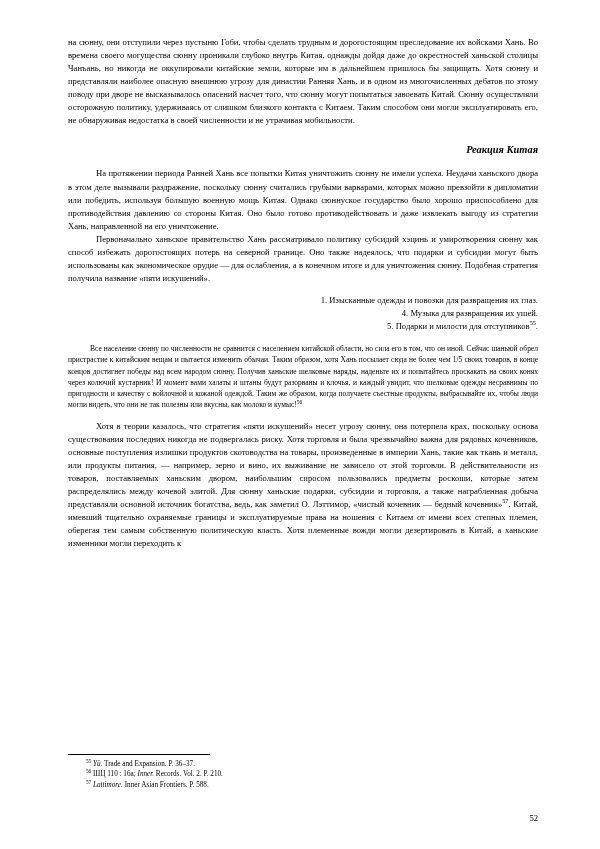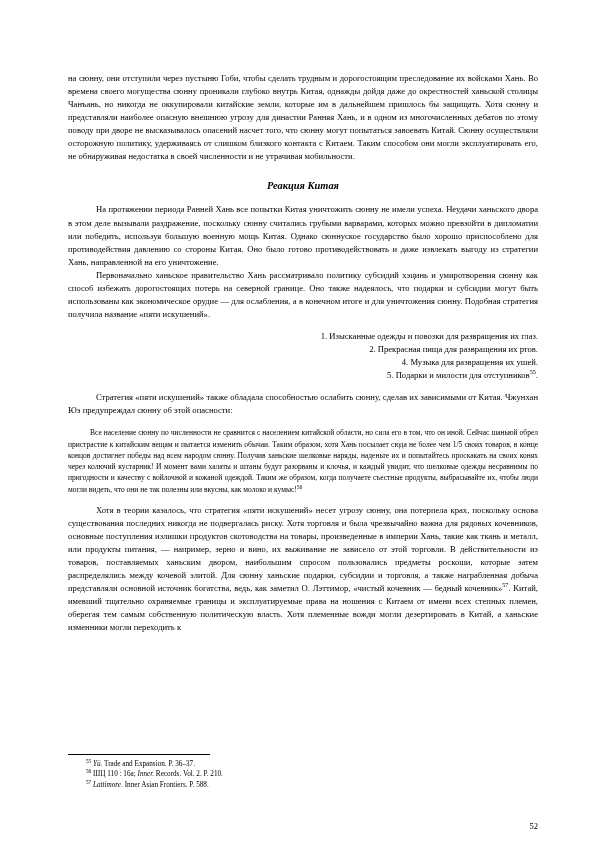--- a/index.html
+++ b/index.html
@@ -13,35 +13,35 @@
     font-family: "Liberation Serif", serif;
     color: #000000;
     position: relative;
     overflow: hidden;
   }
   .page {
     position: relative;
     width: 600px;
     height: 849px;
     box-sizing: border-box;
-    padding: 72px 62px 40px 68px;
+    padding: 36px 62px 40px 68px;
   }
   p {
     margin: 0;
     text-align: justify;
     font-size: 8.6px;
     line-height: 1.52;
     text-indent: 28px;
     hyphens: auto;
   }
   .body-top p {
     text-indent: 0;
   }
   .section-title {
-    text-align: center;
+    text-align: right;
     font-style: italic;
     font-weight: bold;
     font-size: 10.4px;
     margin: 17px 0 12px 0;
   }
   .gap {
     height: 9px;
   }
   .list {
     margin: 9px 0 9px 0;
@@ -81,47 +81,45 @@
   }
   .fn i { font-style: italic; text-align: right; }
   sup {
     font-size: 0.72em;
     vertical-align: super;
     line-height: 0;
   }
   .page-number {
     position: absolute;
     right: 62px;
-    bottom: 18px;
+    bottom: 26px;
     font-size: 8.6px;
   }
   i.it { font-style: italic; }
 </style>
 </head>
 <body>
 
 <div class="page">
 
   <div class="body-top">
     <p>на сюнну, они отступили через пустыню Гоби, чтобы сделать трудным и дорогостоящим преследование их войсками Хань. Во времена своего могущества сюнну проникали глубоко внутрь Китая, однажды дойдя даже до окрестностей ханьской столицы Чанъань, но никогда не оккупировали китайские земли, которые им в дальнейшем пришлось бы защищать. Хотя сюнну и представляли наиболее опасную внешнюю угрозу для династии Ранняя Хань, и в одном из многочисленных дебатов по этому поводу при дворе не высказывалось опасений насчет того, что сюнну могут попытаться завоевать Китай. Сюнну осуществляли осторожную политику, удерживаясь от слишком близкого контакта с Китаем. Таким способом они могли эксплуатировать его, не обнаруживая недостатка в своей численности и не утрачивая мобильности.</p>
   </div>
 
   <div class="section-title">Реакция Китая</div>
 
   <p>На протяжении периода Ранней Хань все попытки Китая уничтожить сюнну не имели успеха. Неудачи ханьского двора в этом деле вызывали раздражение, поскольку сюнну считались грубыми варварами, которых можно превзойти в дипломатии или победить, используя большую военную мощь Китая. Однако сюннуское государство было хорошо приспособлено для противодействия давлению со стороны Китая. Оно было готово противодействовать и даже извлекать выгоду из стратегии Хань, направленной на его уничтожение.</p>
   <p>Первоначально ханьское правительство Хань рассматривало политику субсидий хэцинь и умиротворения сюнну как способ избежать дорогостоящих потерь на северной границе. Оно также надеялось, что подарки и субсидии могут быть использованы как экономическое орудие — для ослабления, а в конечном итоге и для уничтожения сюнну. Подобная стратегия получила название «пяти искушений».</p>
 
   <div class="list">
     <div class="list-item">1. Изысканные одежды и повозки для развращения их глаз.</div>
-    <div class="list-item">2. Прекрасная пища для развращения их ртов.</div>
     <div class="list-item">4. Музыка для развращения их ушей.</div>
     <div class="list-item"><span>5. Подарки и милости для отступников</span><sup>55</sup>.</div>
   </div>
 
-  <p>Стратегия «пяти искушений» также обладала способностью ослабить сюнну, сделав их зависимыми от Китая. Чжунхан Юэ предупреждал сюнну об этой опасности:</p>
 
   <p class="small-block"><span>Все население сюнну по численности не сравнится с населением китайской области, но сила его в том, что он иной. Сейчас шаньюй обрел пристрастие к китайским вещам и пытается изменить обычаи. Таким образом, хотя Хань посылает сюда не более чем 1/5 своих товаров, в конце концов достигнет победы над всем народом сюнну. Получив ханьские шелковые наряды, наденьте их и попытайтесь проскакать на своих конях через колючий кустарник! И момент вами халаты и штаны будут разорваны и клочья, и каждый увидит, что шелковые одежды несравнимы по пригодности и качеству с войлочной и кожаной одеждой. Таким же образом, когда получаете съестные продукты, выбрасывайте их, чтобы люди могли видеть, что они не так полезны или вкусны, как молоко и кумыс!</span><sup>56</sup></p>
 
   <div class="gap"></div>
 
   <p><span>Хотя в теории казалось, что стратегия «пяти искушений» несет угрозу сюнну, она потерпела крах, поскольку основа существования последних никогда не подвергалась риску. Хотя торговля и была чрезвычайно важна для рядовых кочевников, основные поступления излишки продуктов скотоводства на товары, произведенные в империи Хань, такие как ткань и металл, или продукты питания, — например, зерно и вино, их выживание не зависело от этой торговли. В действительности из товаров, поставляемых ханьским двором, наибольшим спросом пользовались предметы роскоши, которые затем распределялись между кочевой элитой. Для сюнну ханьские подарки, субсидии и торговля, а также награбленная добыча представляли основной источник богатства, ведь, как заметил О. Лэттимор, «чистый кочевник — бедный кочевник»</span><sup>57</sup><span>. Китай, имевший тщательно охраняемые границы и эксплуатируемые права на ношения с Китаем от имени всех степных племен, оберегая тем самым собственную политическую власть. Хотя племенные вожди могли дезертировать в Китай, а ханьские изменники могли переходить к</span></p>
 
   <div class="footnotes">
     <div class="fn-rule"></div>
     <p class="fn"><sup>55</sup> <i class="it">Yü.</i><span> Trade and Expansion. P. 36–37.</span></p>

